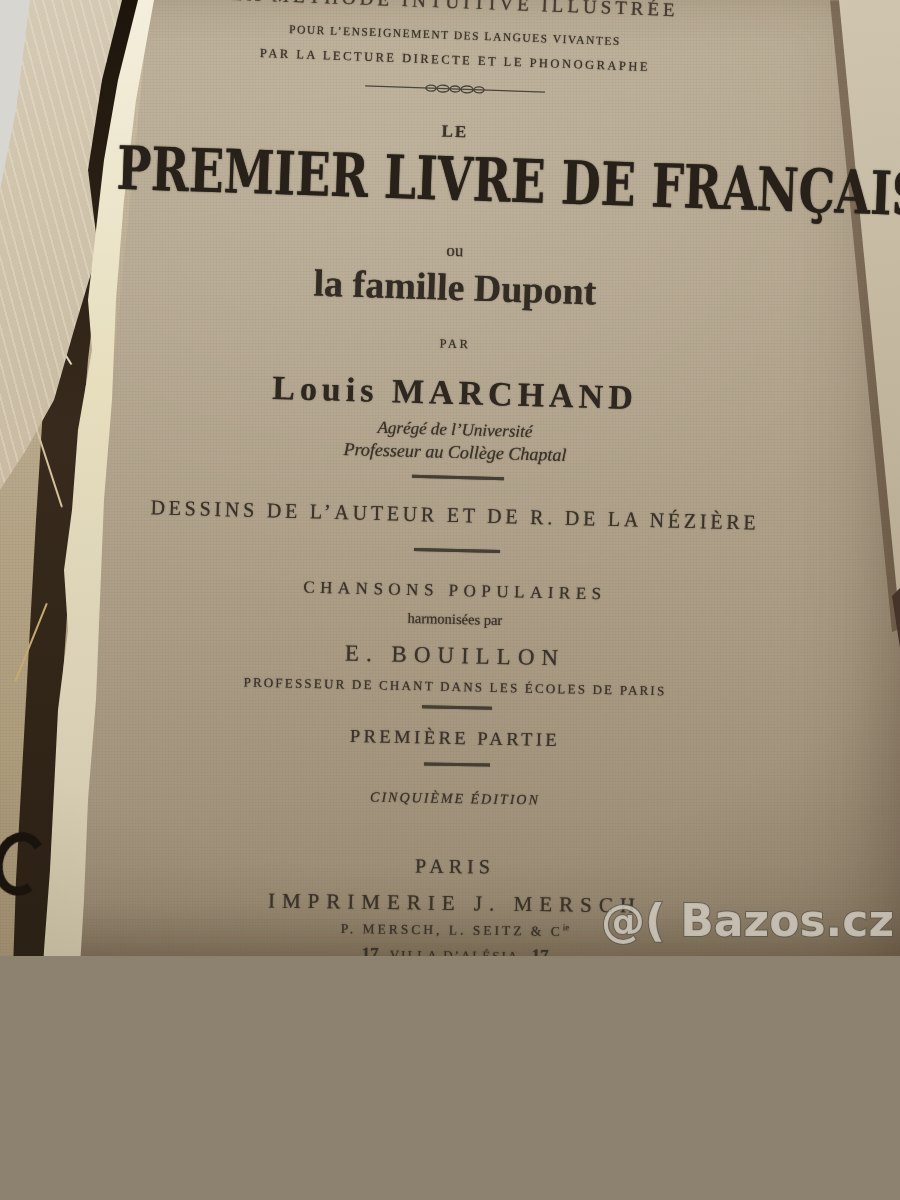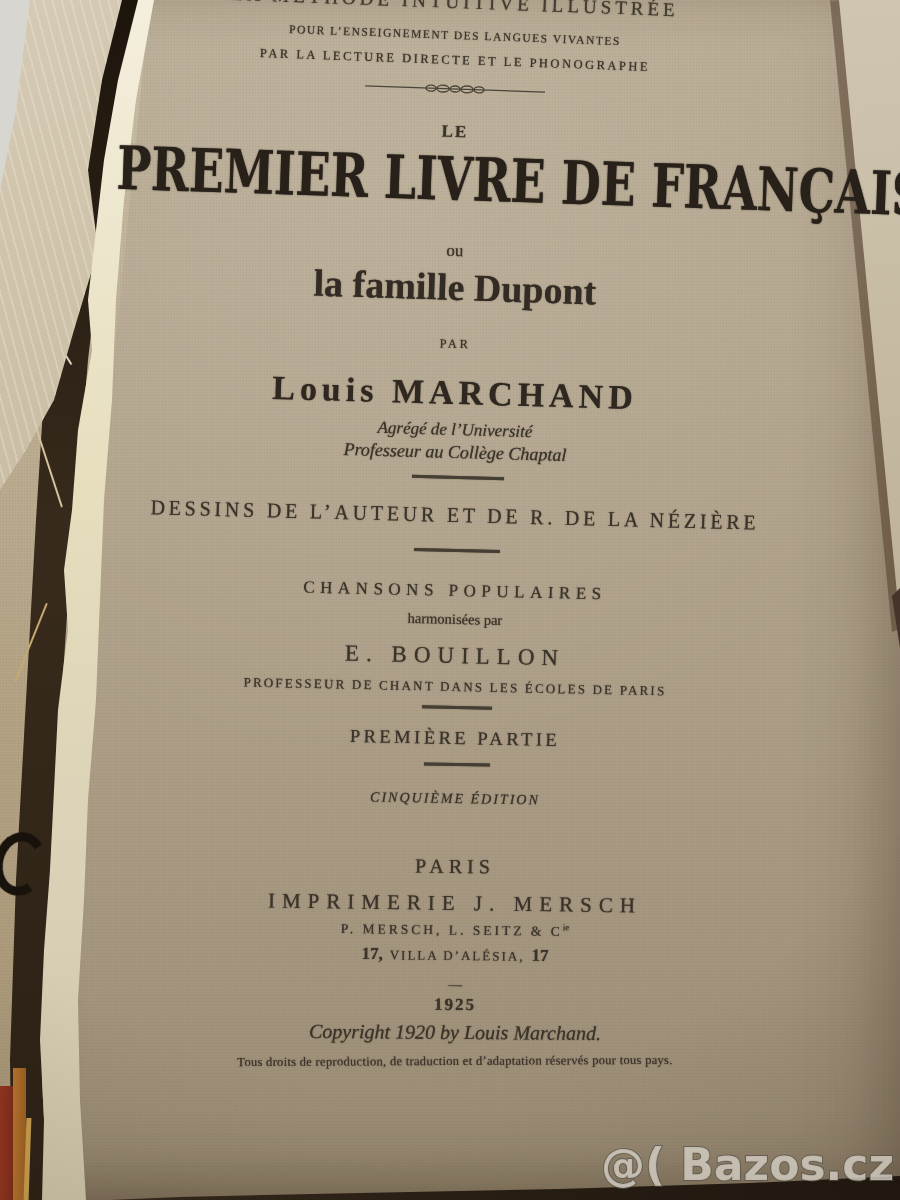--- a/index.html
+++ b/index.html
@@ -1,16 +1,16 @@
 <!DOCTYPE html>
 <html lang="fr"><head>
 <meta charset="utf-8">
 <style>
   html,body{margin:0;padding:0;background:#8d8170;}
-  .stage{position:relative;width:900px;height:1200px;overflow:hidden;
+  .stage{position:relative;width:900px;height:956px;overflow:hidden;
          font-family:"Liberation Serif",serif;}
 
   
   .left-col{position:absolute;inset:0;z-index:1;
     background:linear-gradient(180deg,#ccc0a7 0%,#bfb197 30%,#b3a283 62%,#a89676 100%);}
   .left-col:after{content:"";position:absolute;inset:0;
     background:repeating-linear-gradient(0deg,rgba(90,70,50,.05) 0 1px,transparent 1px 3px),
                repeating-linear-gradient(90deg,rgba(90,70,50,.04) 0 1px,transparent 1px 3px);}
   .spine-crevice{position:absolute;inset:0;z-index:2;
     background:linear-gradient(180deg,#1d150c 0%,#382b1d 45%,#2a2013 100%);

